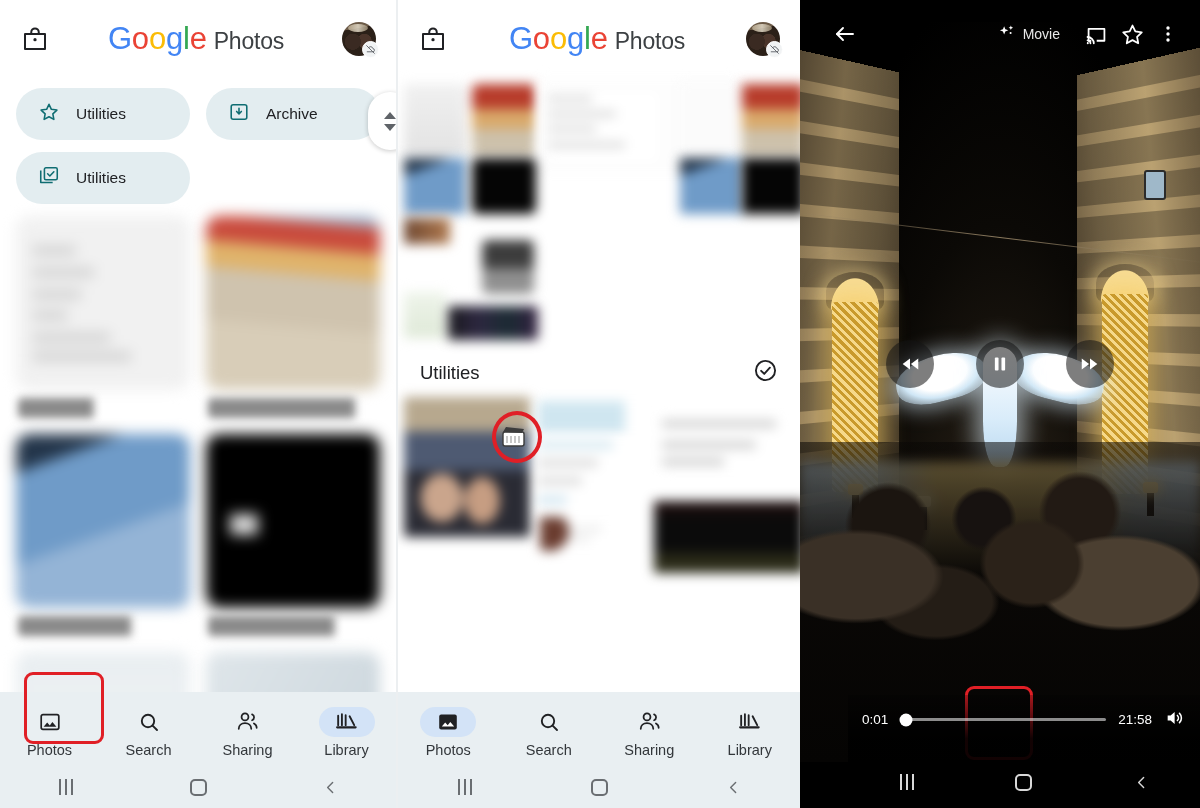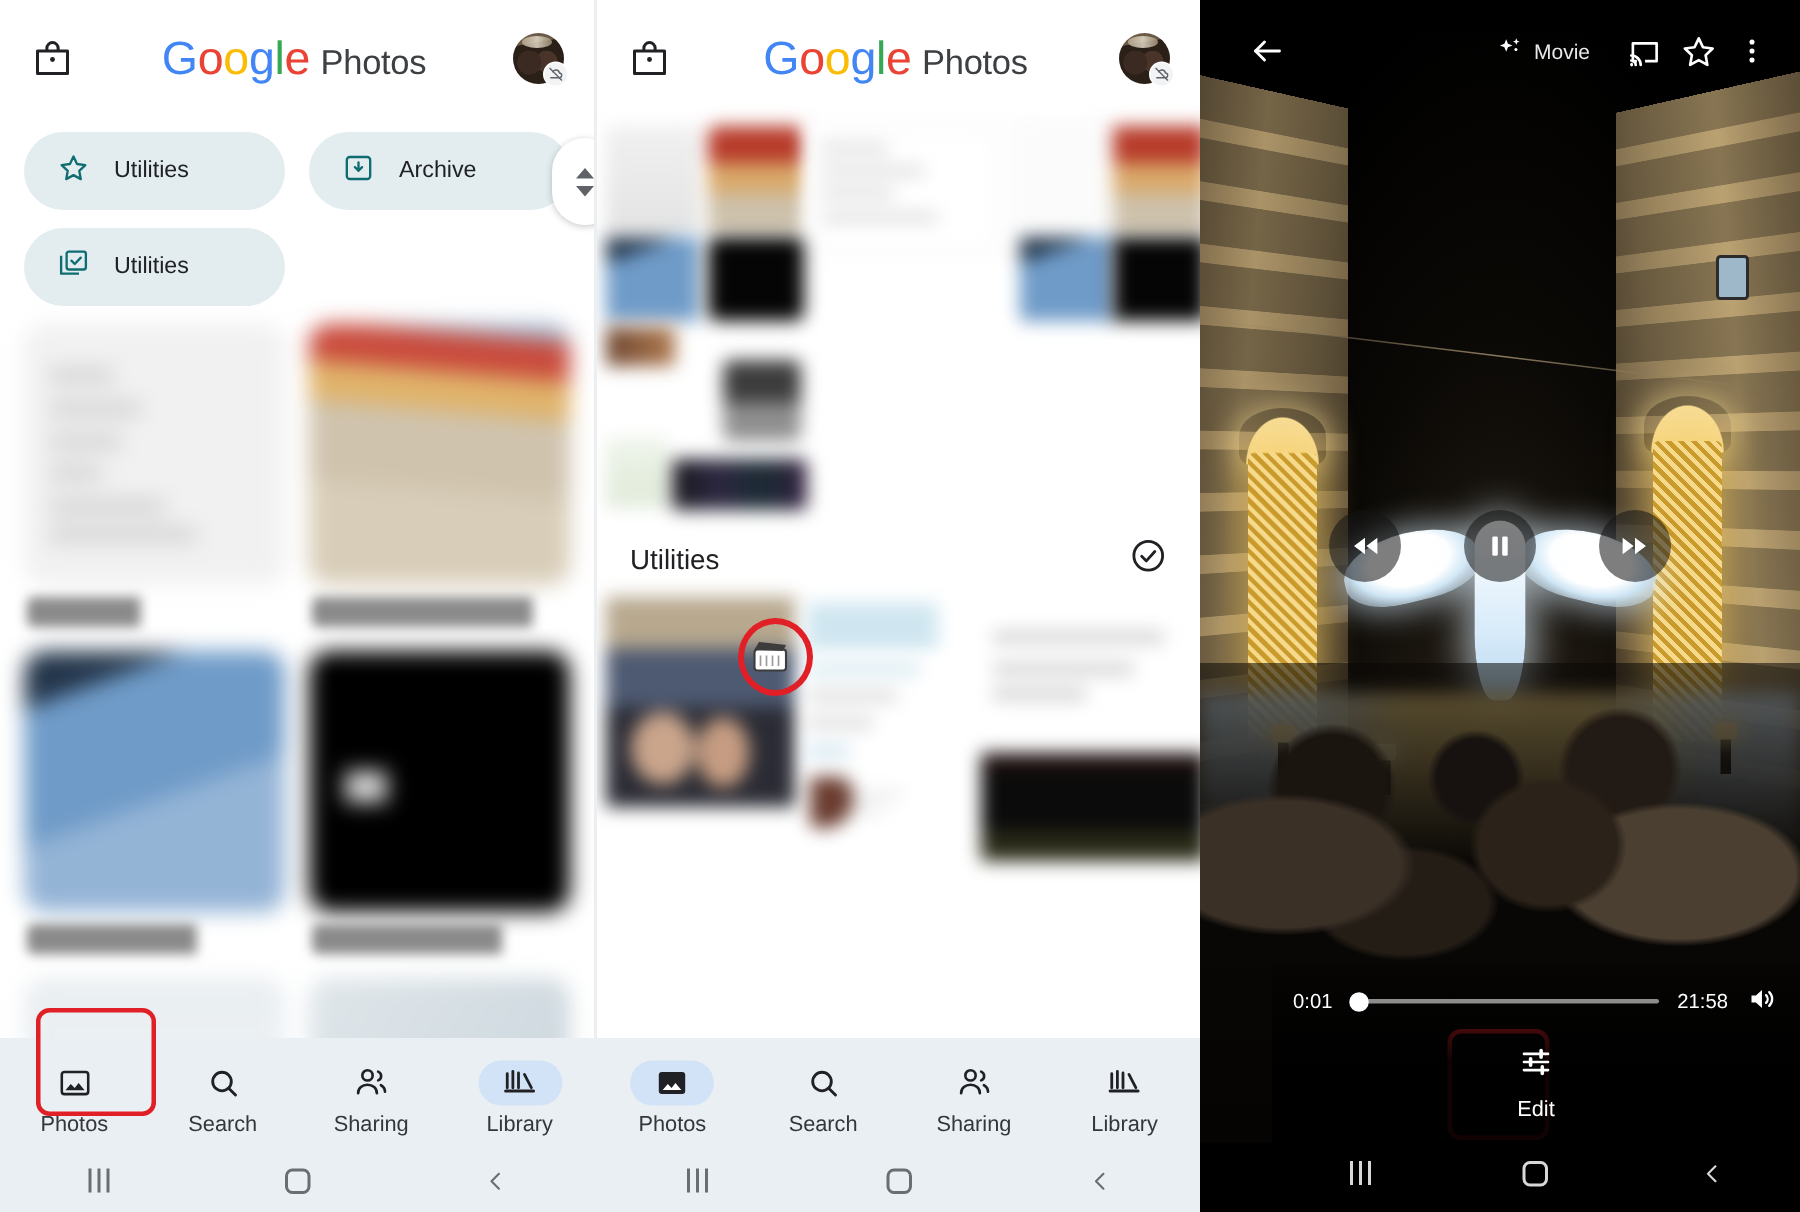--- a/index.html
+++ b/index.html
@@ -622,29 +622,20 @@
           <span>
             <svg width="22" height="22" viewBox="0 0 24 24" fill="#fff">
               <path d="M4 9.4h3.2L11.6 5.4v13.2L7.2 14.6H4z"></path>
               <path d="M14.6 9.2a4 4 0 0 1 0 5.6" stroke="#fff" stroke-width="1.7" fill="none" stroke-linecap="round"></path>
               <path d="M16.9 7a7 7 0 0 1 0 10" stroke="#fff" stroke-width="1.7" fill="none" stroke-linecap="round"></path>
             </svg>
           </span>
         </div>
 
         <div class="vnav">
-          <div class="vnav-item">
-            <span>
-              <svg width="24" height="24" viewBox="0 0 24 24" fill="none" stroke="#fff" stroke-width="1.8" stroke-linecap="round">
-                <path d="M4 6.6h16M4 12h16M4 17.4h16"></path>
-                <path d="M15.4 4.4v4.4M8.4 9.8v4.4M16.2 15.2v4.4" stroke-width="2.4"></path>
-              </svg>
-            </span>
-            <span>Edit</span>
-          </div>
         </div>
 
         <div class="v-sysbar">
           <div>
               <span class="recents">
                 <i></i>
                 <i></i>
                 <i></i>
               </span>
             </div>

